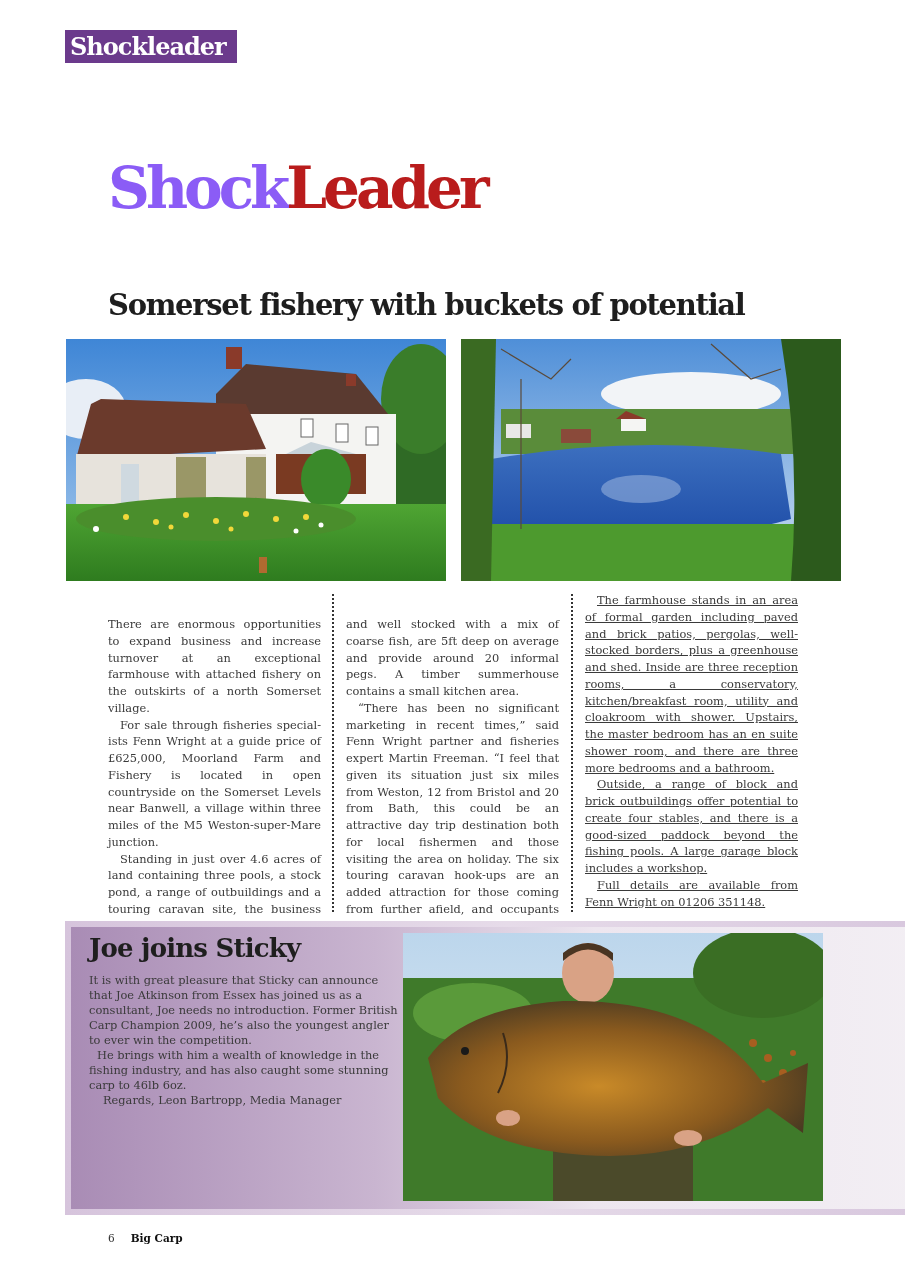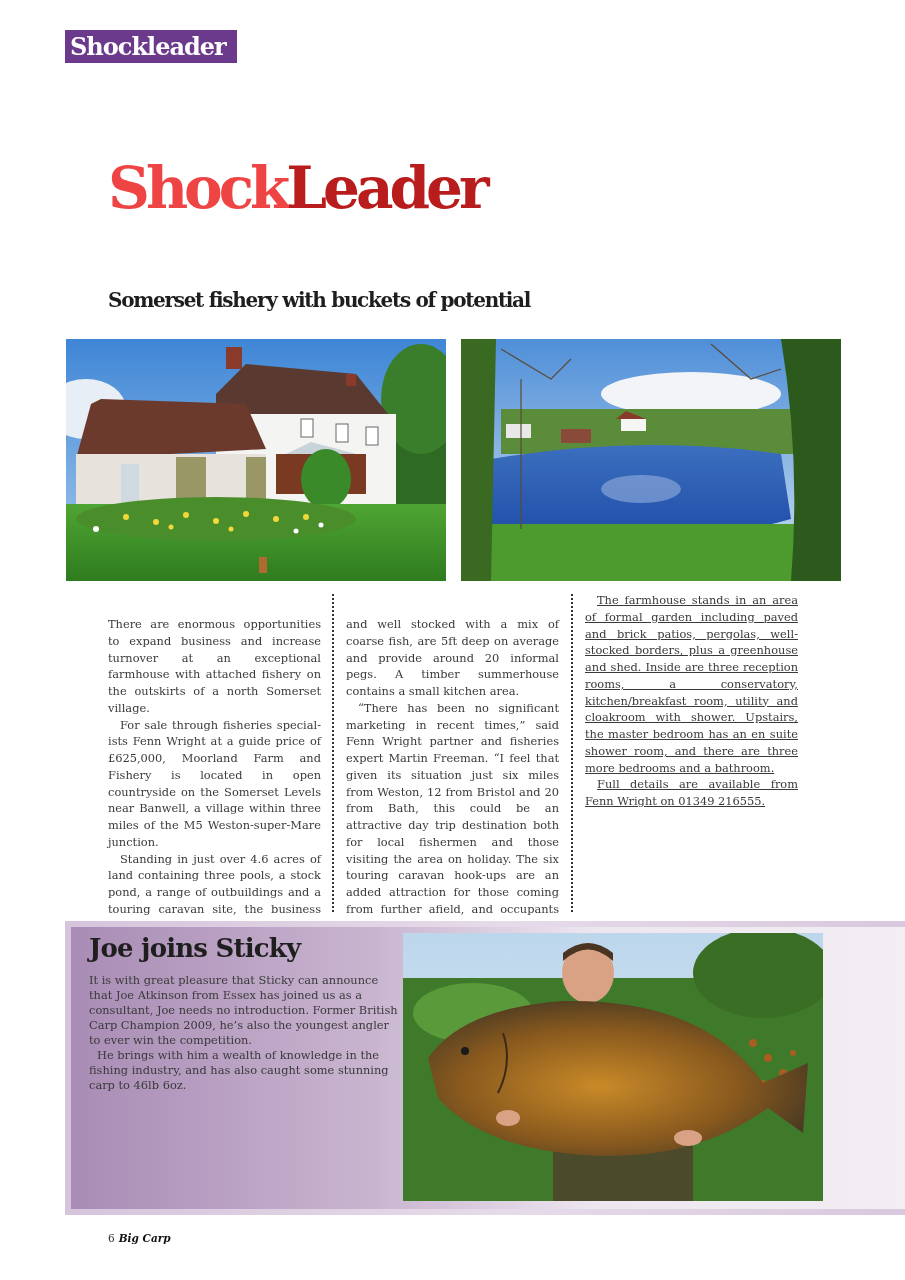--- a/index.html
+++ b/index.html
@@ -11,30 +11,30 @@
     background:#6b3a8c; color:#fff;
     font-family:"DejaVu Serif", serif; font-weight:bold; font-size:24px;
     letter-spacing:-1px; line-height:33px; padding-left:5px;
   }
 
   .masthead { position:absolute; left:108px; top:158px; }
   .masthead-title {
     font-family:"DejaVu Serif", serif; font-weight:bold; font-size:58px;
     letter-spacing:-4px; line-height:60px; white-space:nowrap;
   }
-  .masthead-title .shock { color:#ef4444;margin-top:20px; }
+  .masthead-title .shock { color:#8b5cf6;margin-top:20px; }
   .masthead-title .leader { color:#b91c1c; }
   .masthead-sub {
     font-family:"Liberation Sans", sans-serif; font-size:17px; color:#333;
     letter-spacing:-0.6px; margin-top:0px;
   }
 
   .headline {
     position:absolute; left:108px; top:288px;
-    font-family:"DejaVu Serif", serif; font-weight:bold; font-size:20px;
+    font-family:"DejaVu Serif", serif; font-weight:bold; font-size:29px;
     color:#1e1e1e; letter-spacing:-1.3px; white-space:nowrap;
   }
 
   .photo { position:absolute; overflow:hidden; }
   .photo svg { display:block; width:100%; height:100%; }
   .photo-farmhouse { left:66px; top:339px; width:380px; height:242px; }
   .photo-pond { left:461px; top:339px; width:380px; height:242px; }
 
   .col {
     position:absolute; top:592px; width:213px;
@@ -76,21 +76,21 @@
   .sidebar-text p.first { text-indent:0; }
   .sidebar-text p.sign { text-indent:14px; }
   .photo-carp { position:absolute; left:332px; top:6px; width:420px; height:268px; overflow:hidden; }
   .photo-carp svg { display:block; width:100%; height:100%; }
 
   .footer {
     position:absolute; left:108px; top:1232px;
     font-family:"DejaVu Serif", serif; font-size:10.5px; color:#333;
     white-space:nowrap;
   }
-  .footer .mag { font-weight:bold; color:#111; margin-left:4px;font-style:italic; }
+  .footer .mag { font-weight:bold; color:#111; margin-left:16px; }
 </style>
 </head>
 <body>
 
 <div class="section-tag">Shockleader</div>
 
 <div class="masthead">
   <div class="masthead-title">
     <span class="shock">Shock</span><span class="leader">Leader</span>
   </div>
@@ -191,29 +191,31 @@
   <p>For sale through fisheries special­ists Fenn Wright at a guide price of £625,000, Moorland Farm and Fishery is located in open countryside on the Somerset Levels near Banwell, a vil­lage within three miles of the M5 Weston-super-Mare junction.</p>
   <p>Standing in just over 4.6 acres of land containing three pools, a stock pond, a range of outbuildings and a touring caravan site, the business has been run on a low-key basis for a number of years.</p>
   <p>The pools, fed by controlled sluices</p>
 </div>
 <div class="col col2">
   <p class="first">and well stocked with a mix of coarse fish, are 5ft deep on average and pro­vide around 20 informal pegs. A tim­ber summerhouse contains a small kitchen area.</p>
   <p>“There has been no significant mar­keting in recent times,” said Fenn Wright partner and fisheries expert Martin Freeman. “I feel that given its situation just six miles from Weston, 12 from Bristol and 20 from Bath, this could be an attractive day trip desti­nation both for local fishermen and those visiting the area on holiday. The six touring caravan hook-ups are an added attraction for those coming from further afield, and occupants have use of nearby toilets and show­ers.”</p>
 </div>
 <div class="col col3">
   <p>The farmhouse stands in an area of formal garden including paved and brick patios, pergolas, well-stocked borders, plus a greenhouse and shed. Inside are three reception rooms, a conservatory, kitchen/breakfast room, utility and cloakroom with shower. Upstairs, the master bedroom has an en suite shower room, and there are three more bedrooms and a bath­room.</p>
-  <p>Full details are available from Fenn Wright on 01349 216555.</p>
+  <p>Outside, a range of block and brick outbuildings offer potential to create four stables, and there is a good-sized paddock beyond the fishing pools. A large garage block includes a work­shop.</p>
+  <p>Full details are available from Fenn Wright on 01206 351148.</p>
 </div>
 
 <div class="sidebar-box">
   <div class="sidebar-inner">
     <h2 class="sidebar-title">Joe joins Sticky</h2>
     <div class="sidebar-text">
       <p class="first">It is with great pleasure that Sticky can announce that Joe Atkinson from Essex has joined us as a consultant, Joe needs no introduction. Former British Carp Champion 2009, he’s also the youngest angler to ever win the competition.</p>
       <p>He brings with him a wealth of knowledge in the fishing industry, and has also caught some stunning carp to 46lb 6oz.</p>
+      <p class="sign">Regards, Leon Bartropp, Media Manager</p>
     </div>
     <div class="photo-carp">
       <svg viewBox="0 0 420 268" preserveAspectRatio="none">
         <defs>
           <linearGradient id="sky3" x1="0" y1="0" x2="0" y2="1">
             <stop offset="0" stop-color="#bcd6ec"></stop>
               <stop offset="1" stop-color="#e6eef5"></stop>
           </linearGradient>
           <radialGradient id="carpbody" cx="0.45" cy="0.55" r="0.6">
             <stop offset="0" stop-color="#c98a28"></stop>

